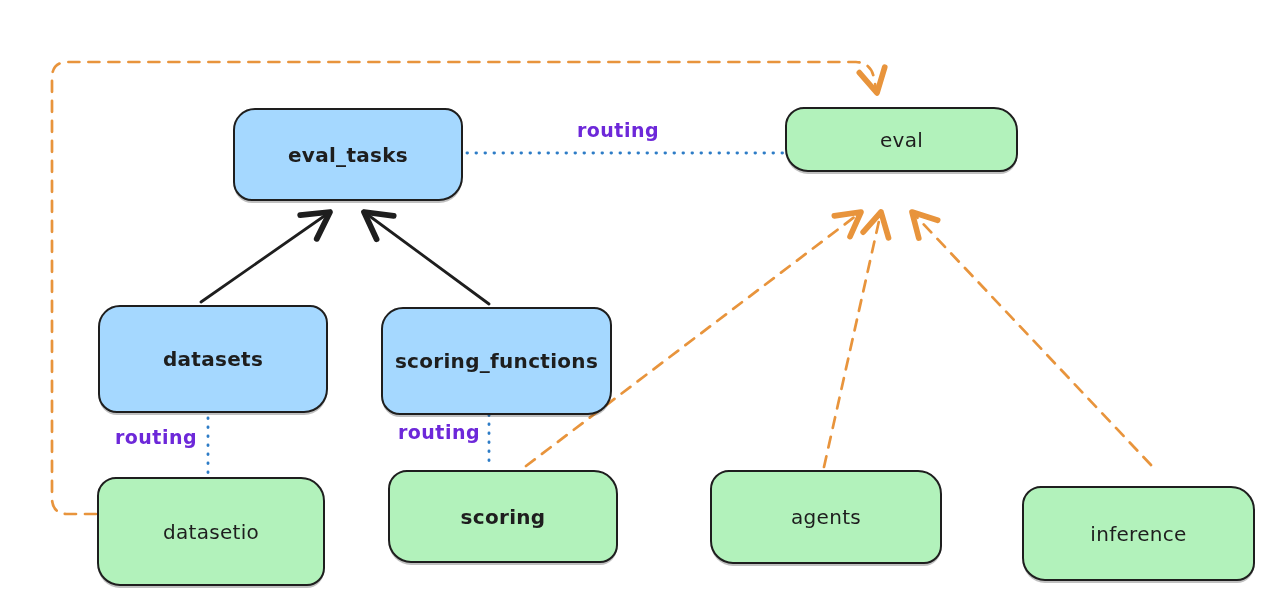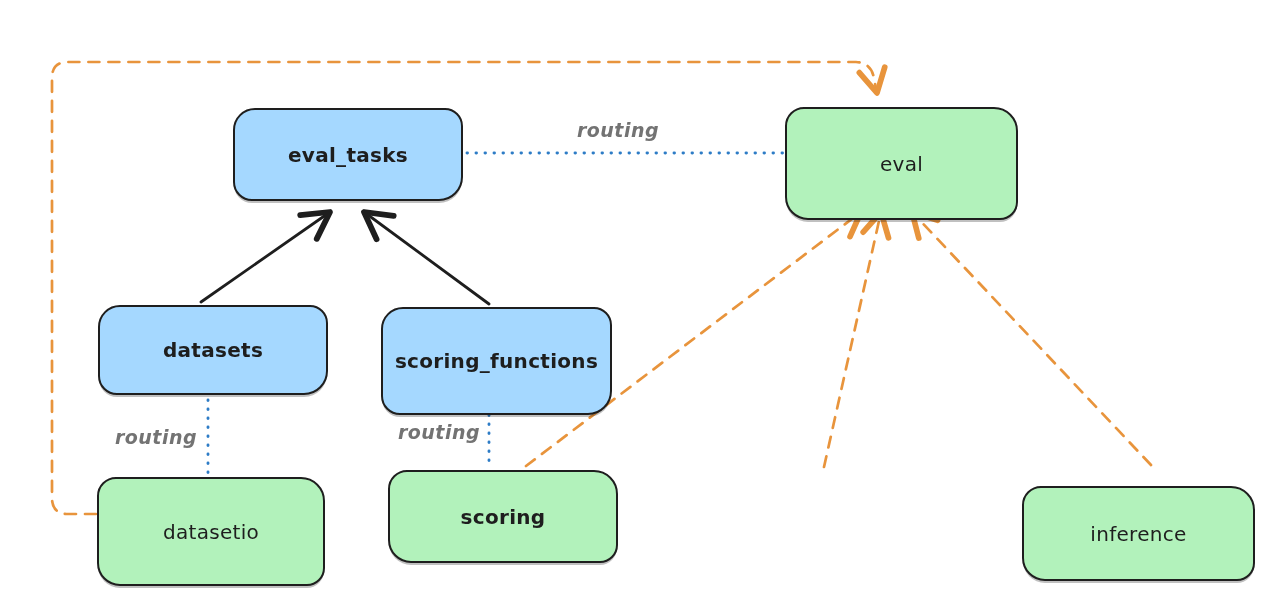--- a/index.html
+++ b/index.html
@@ -31,26 +31,25 @@
     font-size: 20px;
     letter-spacing: 0.3px;
     box-sizing: border-box;
     box-shadow: 0 3px 0 -1px rgba(30,30,30,0.28);
   }
   .node.blue  { background: #a5d8ff; border-radius: 22px 18px 24px 19px; font-weight: bold; }
   .node.green { background: #b2f2bb; border-radius: 19px 24px 18px 23px; }
   .edge-label {
     position: absolute;
     transform: translate(-50%, -50%);
-    color: #737373;
+    color: #6d28d9;
     font-size: 19px;
     font-weight: bold;
     letter-spacing: 0.5px;
     white-space: nowrap;
-    font-style: italic;
   }
 </style>
 </head>
 <body>
 
 <div class="canvas">
 
   <svg class="edges-layer" viewBox="0 0 1280 596">
     <defs>
       <marker id="head-black" viewBox="0 0 16 16" refX="13" refY="8" markerWidth="15" markerHeight="15" orient="auto-start-reverse">
@@ -72,40 +71,43 @@
 
     <line x1="526" y1="466" x2="861" y2="212" stroke="#e8943c" stroke-width="2.7" stroke-linecap="round" stroke-dasharray="11 9" marker-end="url(#head-orange)"></line>
     <line x1="824" y1="467" x2="881" y2="212" stroke="#e8943c" stroke-width="2.7" stroke-linecap="round" stroke-dasharray="11 9" marker-end="url(#head-orange)"></line>
     <line x1="1151" y1="465" x2="912" y2="212" stroke="#e8943c" stroke-width="2.7" stroke-linecap="round" stroke-dasharray="11 9" marker-end="url(#head-orange)"></line>
   </svg>
 
   <div class="node blue" style="left:233px; top:108px; width:230px; height:93px;">
     <span>eval_tasks</span>
   </div>
 
-  <div class="node green" style="left:785px; top:107px; width:233px; height:113px;">
+  <div class="node green" style="left:785px; top:107px; width:233px; height:65px;">
     <span>eval</span>
   </div>
 
-  <div class="node blue" style="left:98px; top:305px; width:230px; height:90px;">
+  <div class="node blue" style="left:98px; top:305px; width:230px; height:108px;">
     <span>datasets</span>
   </div>
 
   <div class="node blue" style="left:381px; top:307px; width:231px; height:108px;">
     <span>scoring_functions</span>
   </div>
 
   <div class="node green" style="left:97px; top:477px; width:228px; height:109px;">
     <span>datasetio</span>
   </div>
 
   <div class="node green" style="left:388px; top:470px; width:230px; height:93px;font-weight:bold;">
     <span>scoring</span>
   </div>
 
+  <div class="node green" style="left:710px; top:470px; width:232px; height:94px;">
+    <span>agents</span>
+  </div>
 
   <div class="node green" style="left:1022px; top:466px; width:233px; height:95px;margin-top:20px;">
     <span>inference</span>
   </div>
 
   <div class="edge-label" style="left:618px; top:130px;">routing</div>
   <div class="edge-label" style="left:156px; top:437px;">routing</div>
   <div class="edge-label" style="left:439px; top:432px;">routing</div>
 
 </div>

